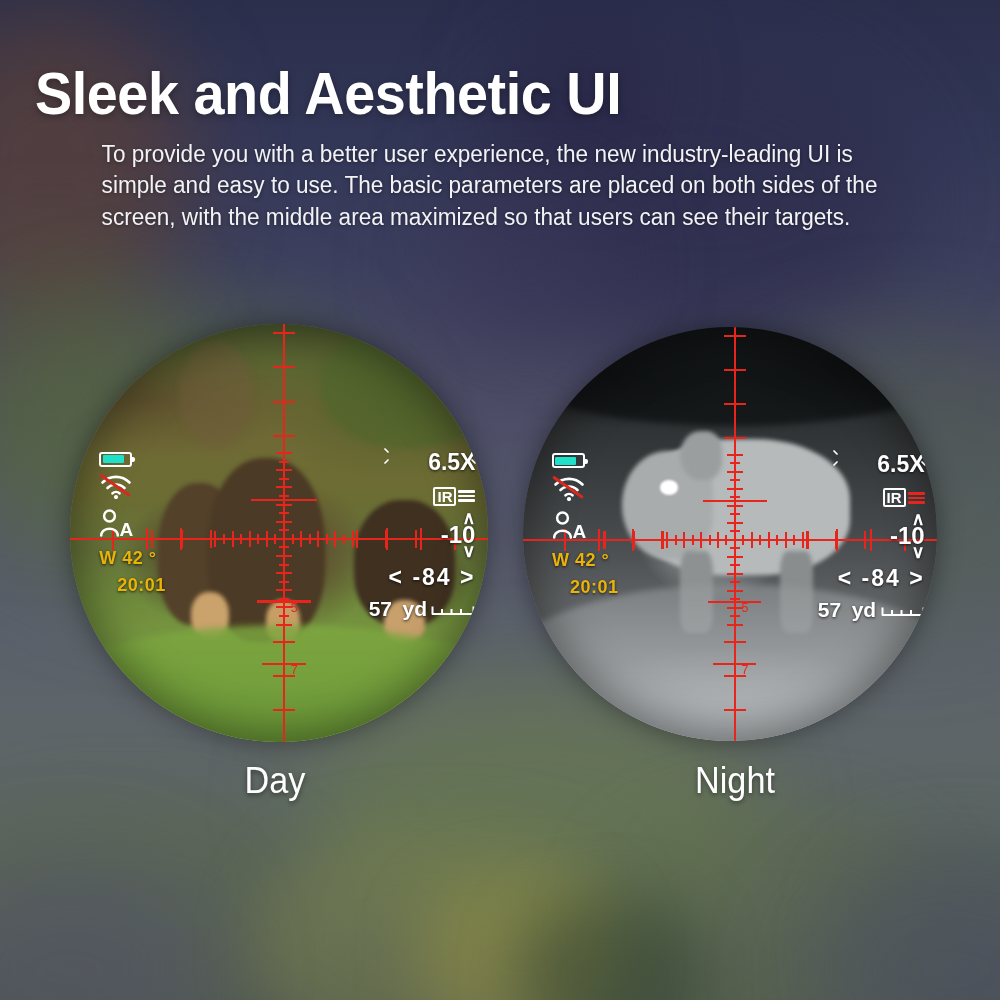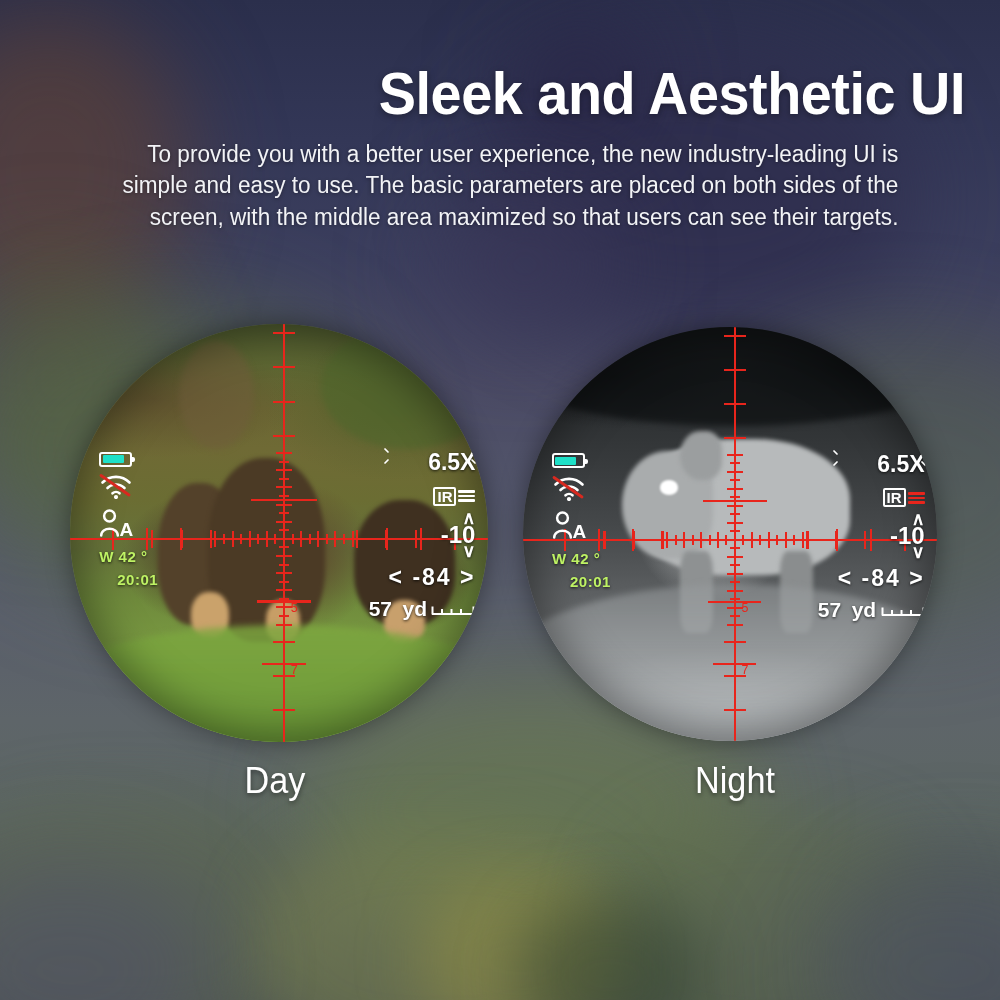--- a/index.html
+++ b/index.html
@@ -25,21 +25,21 @@
         #5a5f6b 62%,
         #5e6569 72%,
         #5c6663 82%,
         #565f5c 92%,
         #4e5654 100%);
   }
   .bg-blob { position:absolute; border-radius:50%; filter:blur(46px); }
   .bg-grain { position:absolute; border-radius:40%; filter:blur(30px); }
 
   
-  #header { position:absolute; top:0; left:0; width:1000px; z-index:5; text-align:right; }
+  #header { position:absolute; top:0; left:0; width:1000px; z-index:5; text-align:left; }
   #title {
     margin-top:62px;
     font-family:"Liberation Sans Narrow","Liberation Sans", sans-serif;
     font-size:60px;
     font-weight:bold;
     color:#ffffff;
     letter-spacing:-0.5px;
     line-height:1.05;
     transform:scaleX(0.93);
     text-shadow:0 2px 8px rgba(0,0,0,0.35);
@@ -153,21 +153,21 @@
   .battery::after{
     content:""; position:absolute; right:-5px; top:3.5px;
     width:3px; height:5px; background:#ffffff; border-radius:0 2px 2px 0;
   }
   .battery-fill { position:absolute; left:1.5px; top:1.5px; bottom:1.5px; border-radius:1px; }
 
   .wifi-off { position:relative; width:34px; height:26px; }
   .person-a { position:relative; width:40px; height:28px; }
 
   .hud-text {
-    font-size:15px; font-weight:bold; color:#bef264;
+    font-size:18px; font-weight:bold; color:#eab308;
     text-shadow:0 1px 3px rgba(0,0,0,0.75);
     letter-spacing:0.5px;
   }
 
   .zoom-val { font-size:23px; font-weight:bold; text-shadow:0 1px 3px rgba(0,0,0,0.75);margin-left:44px; }
 
   .ir-box {
     display:inline-block; border:2px solid #fff; border-radius:2px;
     padding:0 2px; font-size:15px; font-weight:bold; line-height:15px;
     vertical-align:middle;

